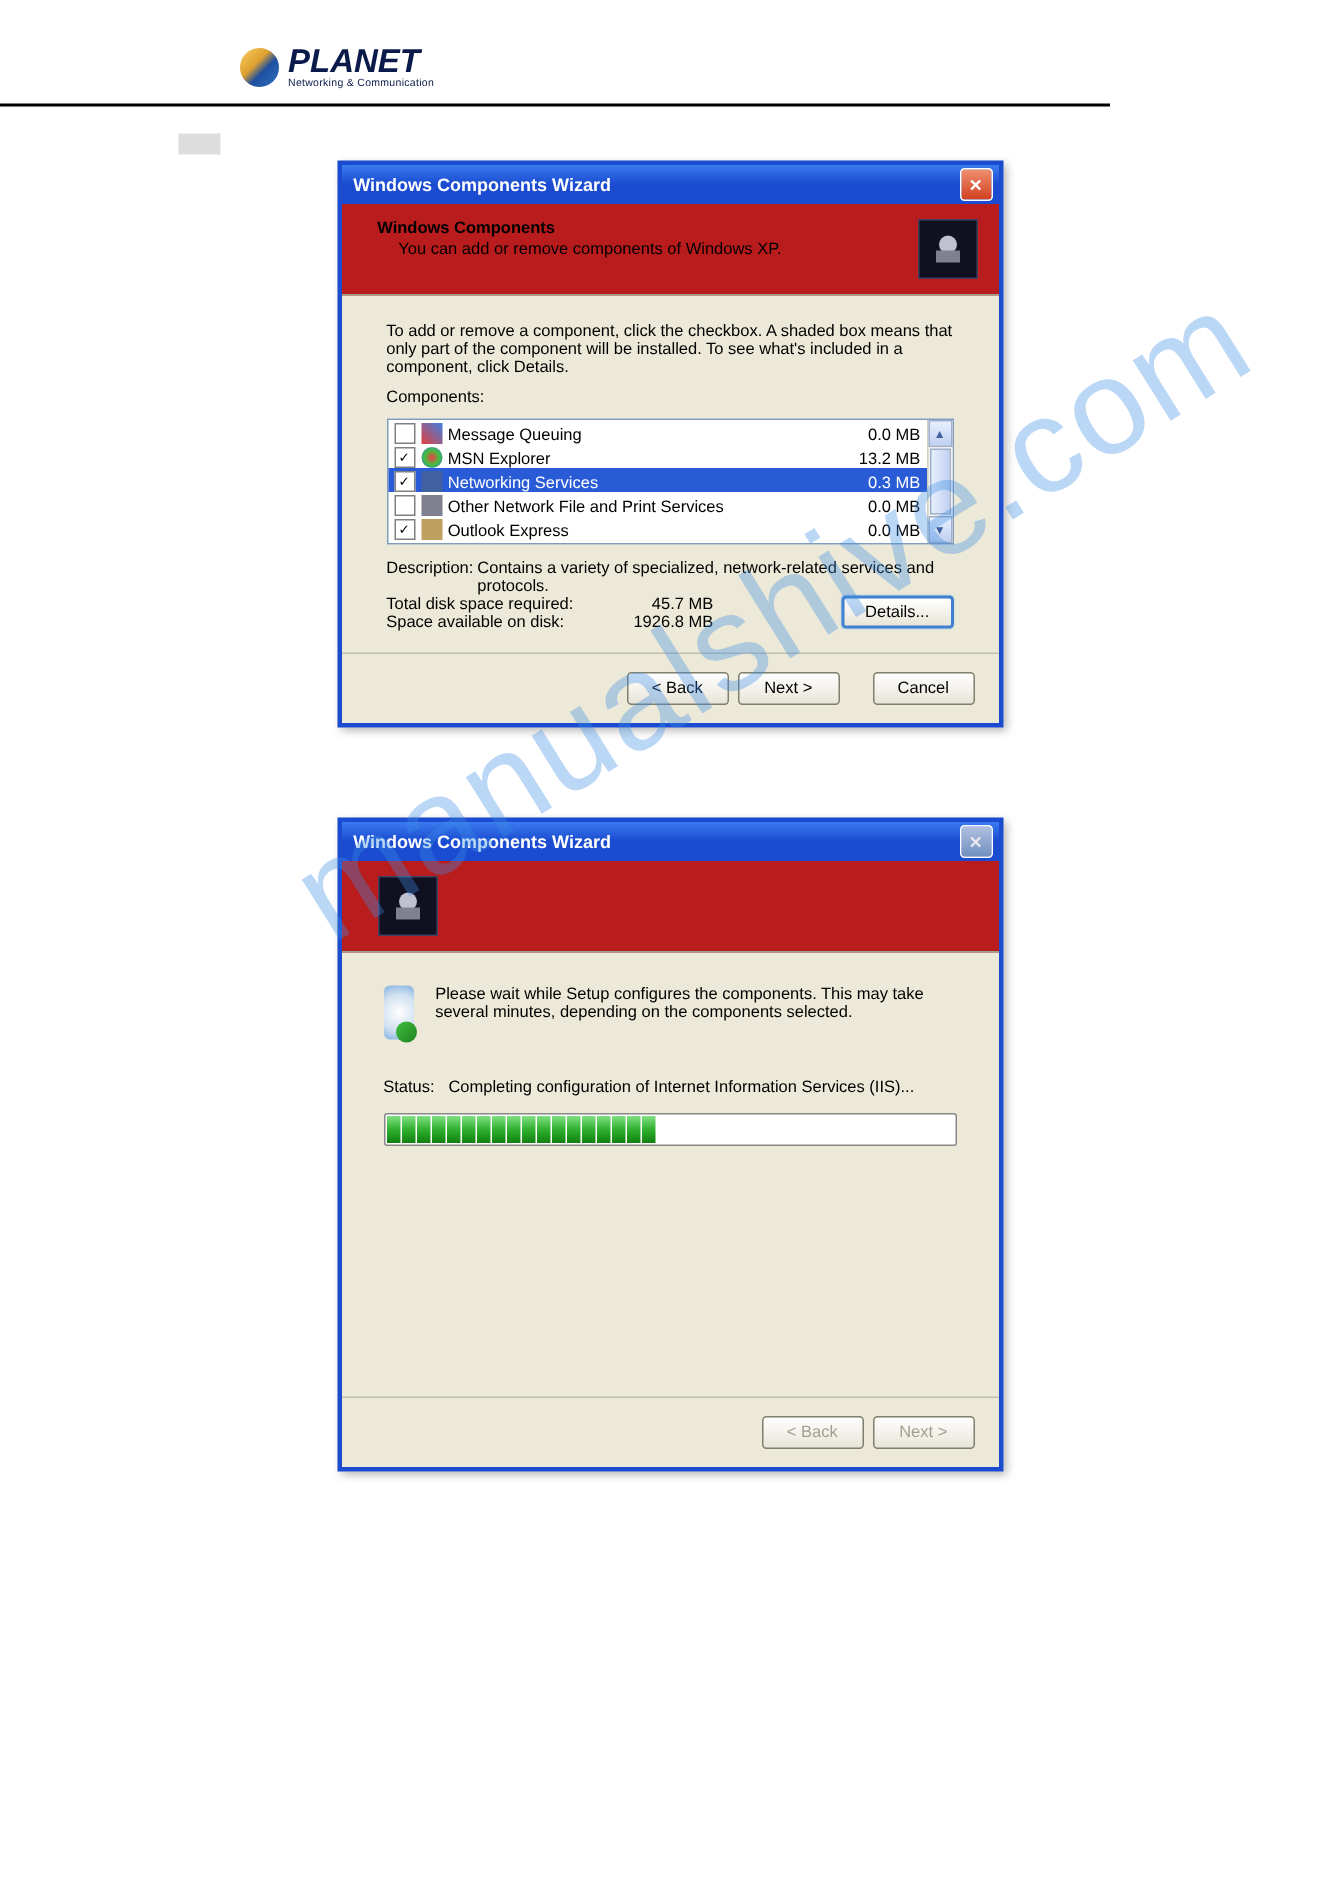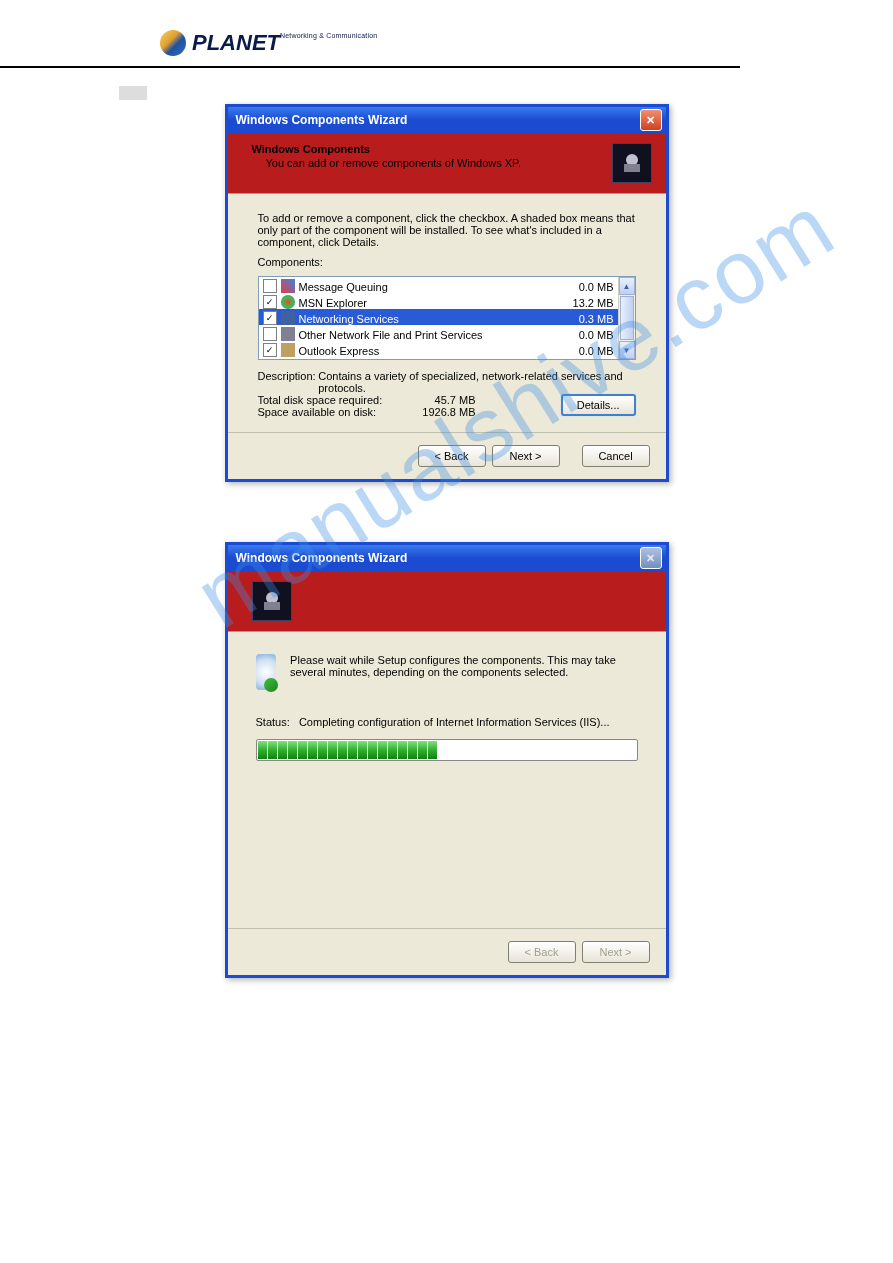--- a/index.html
+++ b/index.html
@@ -22,20 +22,21 @@
   }
   .logo-circle {
     width: 26px;
     height: 26px;
     border-radius: 50%;
     background: linear-gradient(135deg, #f5d060 0%, #e0a030 40%, #2050a0 60%, #3070c0 100%);
     margin-right: 6px;
   }
   .logo-text {
     display: flex;
+    flex-direction: column;
     line-height: 1;
   }
   .logo-main {
     font-weight: 900;
     font-size: 22px;
     font-style: italic;
     color: #0a1a4a;
     letter-spacing: 0px;
   }
   .logo-sub {

